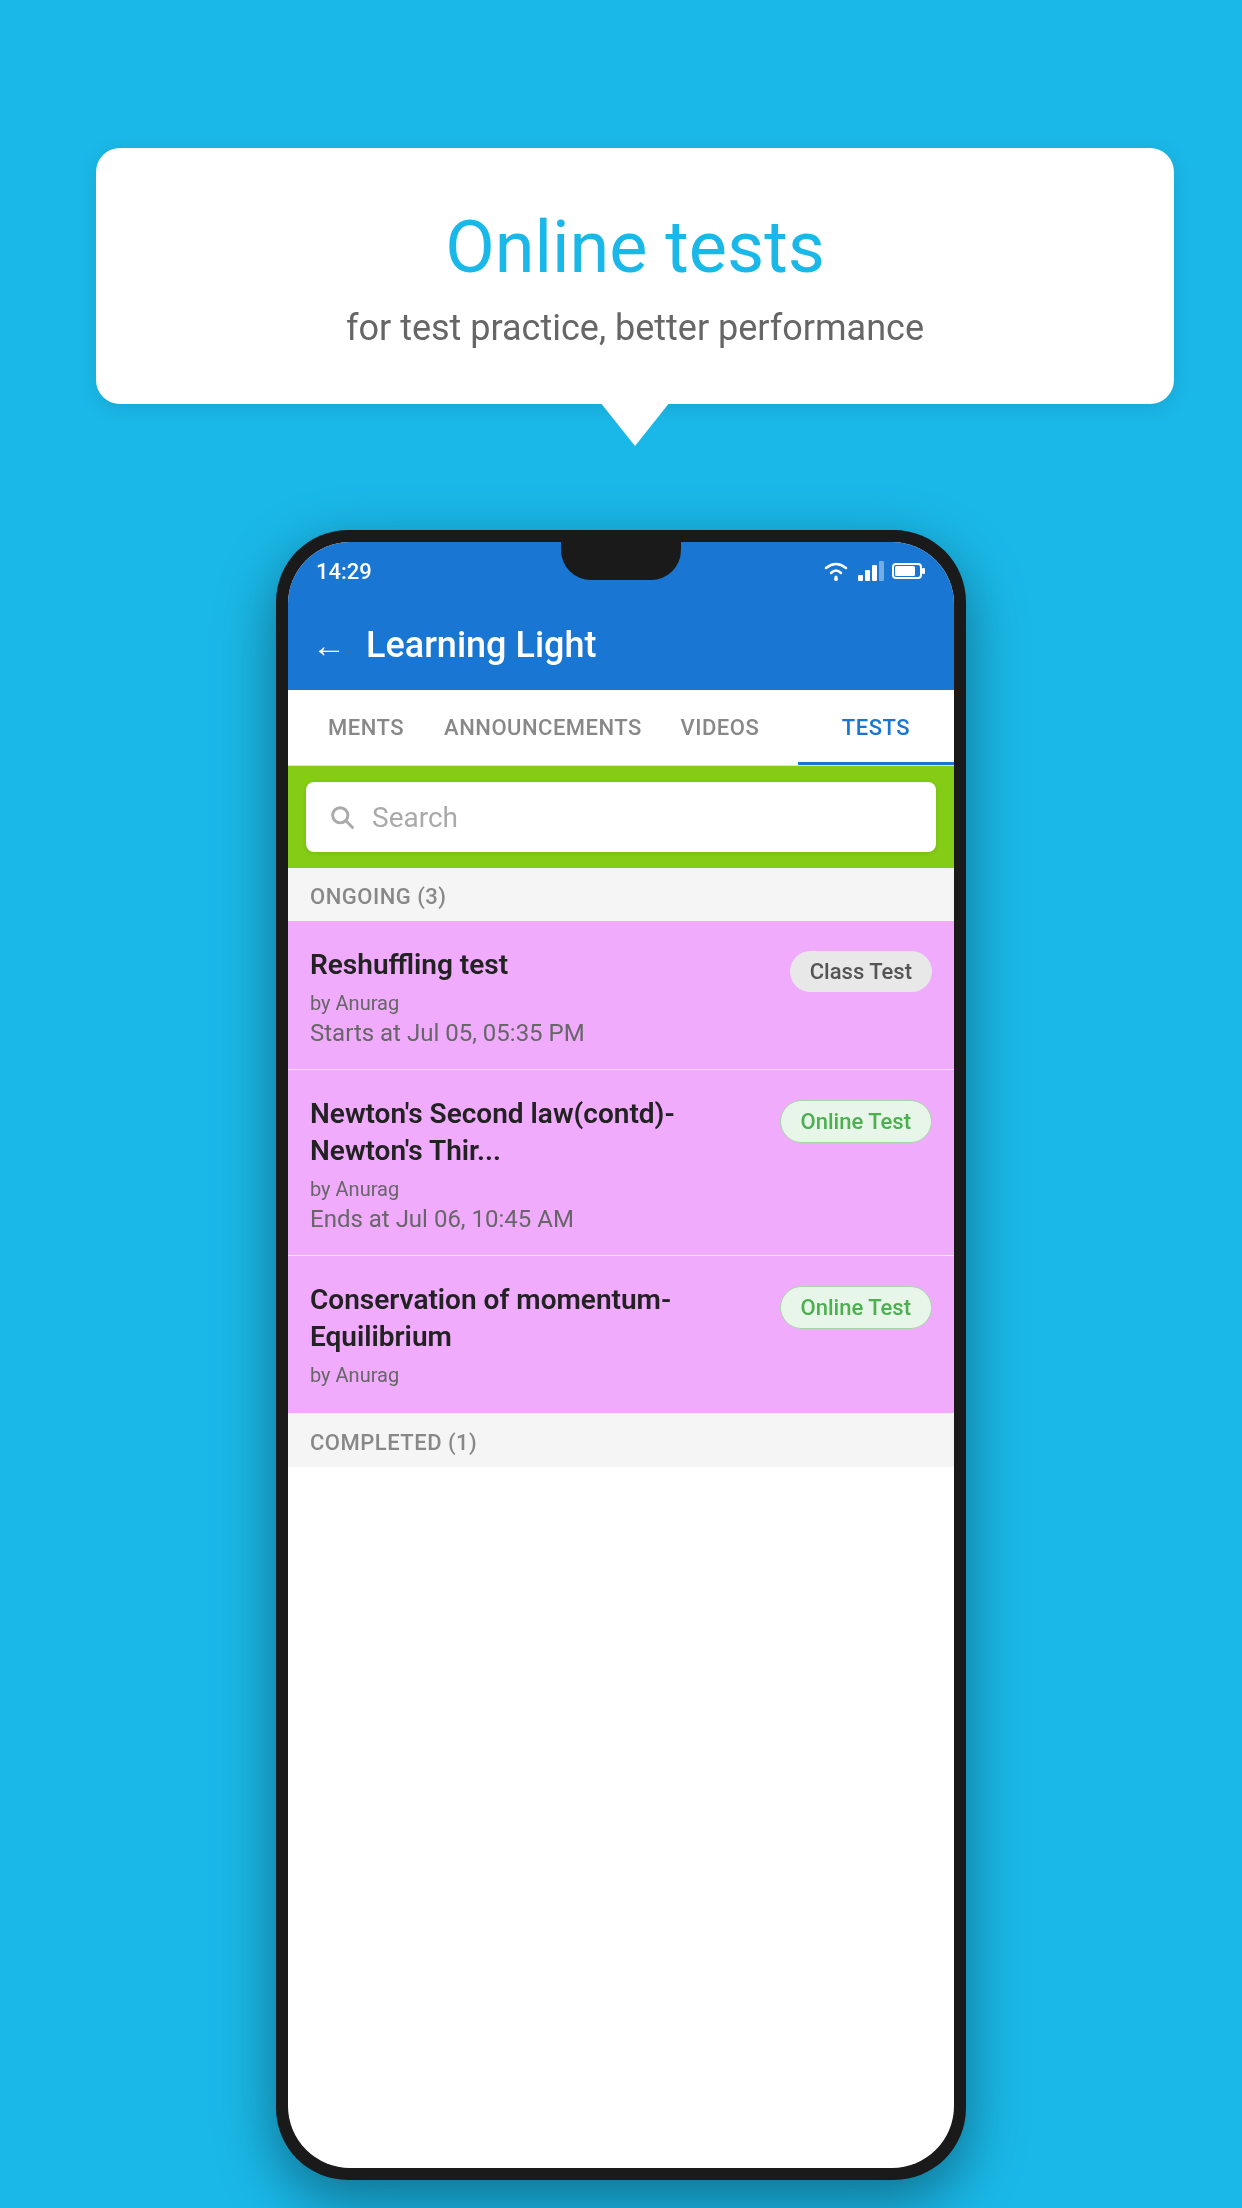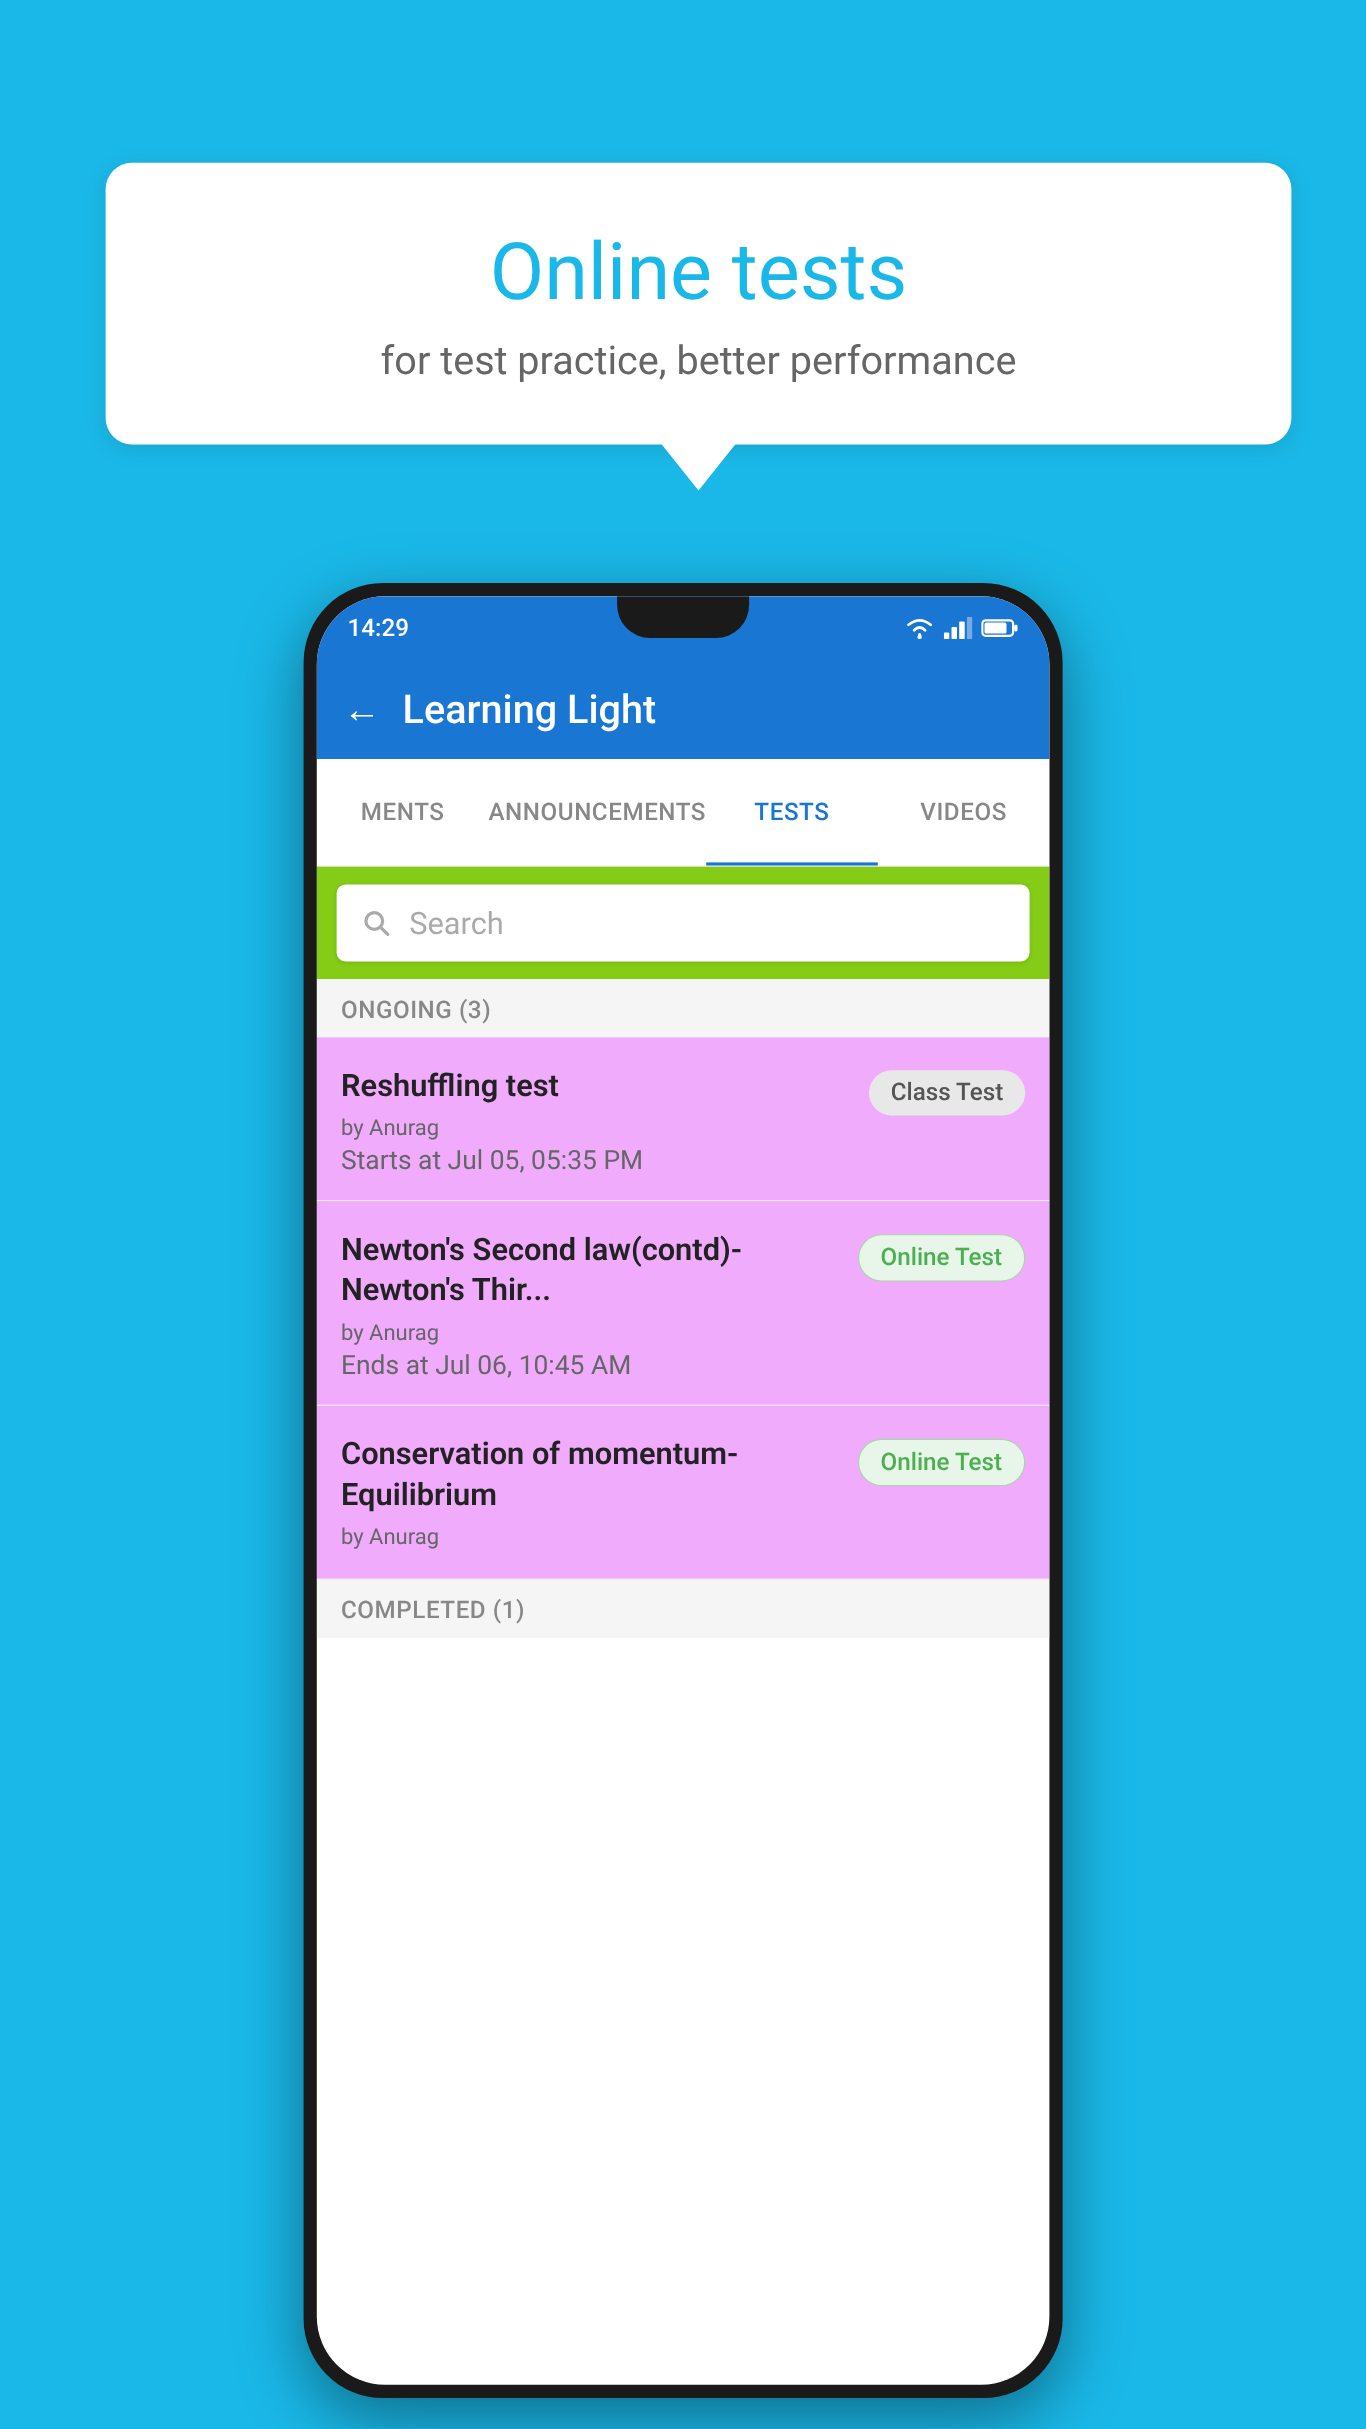--- a/index.html
+++ b/index.html
@@ -134,21 +134,21 @@
 
     .app-bar-title {
       color: white;
       font-size: 36px;
       font-weight: 500;
     }
 
     
     .tabs-bar {
       background: white;
-      height: 98px;
+      height: 76px;
       display: flex;
       align-items: center;
       border-bottom: 1px solid #e0e0e0;
       overflow: hidden;
     }
 
     .tab-item {
       flex: 1;
       height: 100%;
       display: flex;
@@ -326,22 +326,22 @@
     </div>
 
     <div class="app-bar">
       <span class="back-arrow">←</span>
       <span class="app-bar-title">Learning Light</span>
     </div>
 
     <div class="tabs-bar">
       <div class="tab-item">MENTS</div>
       <div class="tab-item">ANNOUNCEMENTS</div>
+      <div class="tab-item">VIDEOS</div>
       <div class="tab-item active">TESTS</div>
-      <div class="tab-item">VIDEOS</div>
     </div>
 
     <div class="search-bar-container">
       <div class="search-bar">
         <svg class="search-icon-svg" viewBox="0 0 24 24">
           <circle cx="10.5" cy="10.5" r="6.5"></circle>
           <line x1="15.5" y1="15.5" x2="21" y2="21" stroke="#aaa" stroke-width="2.5" stroke-linecap="round"></line>
         </svg>
         <span class="search-bar-text">Search</span>
       </div>

